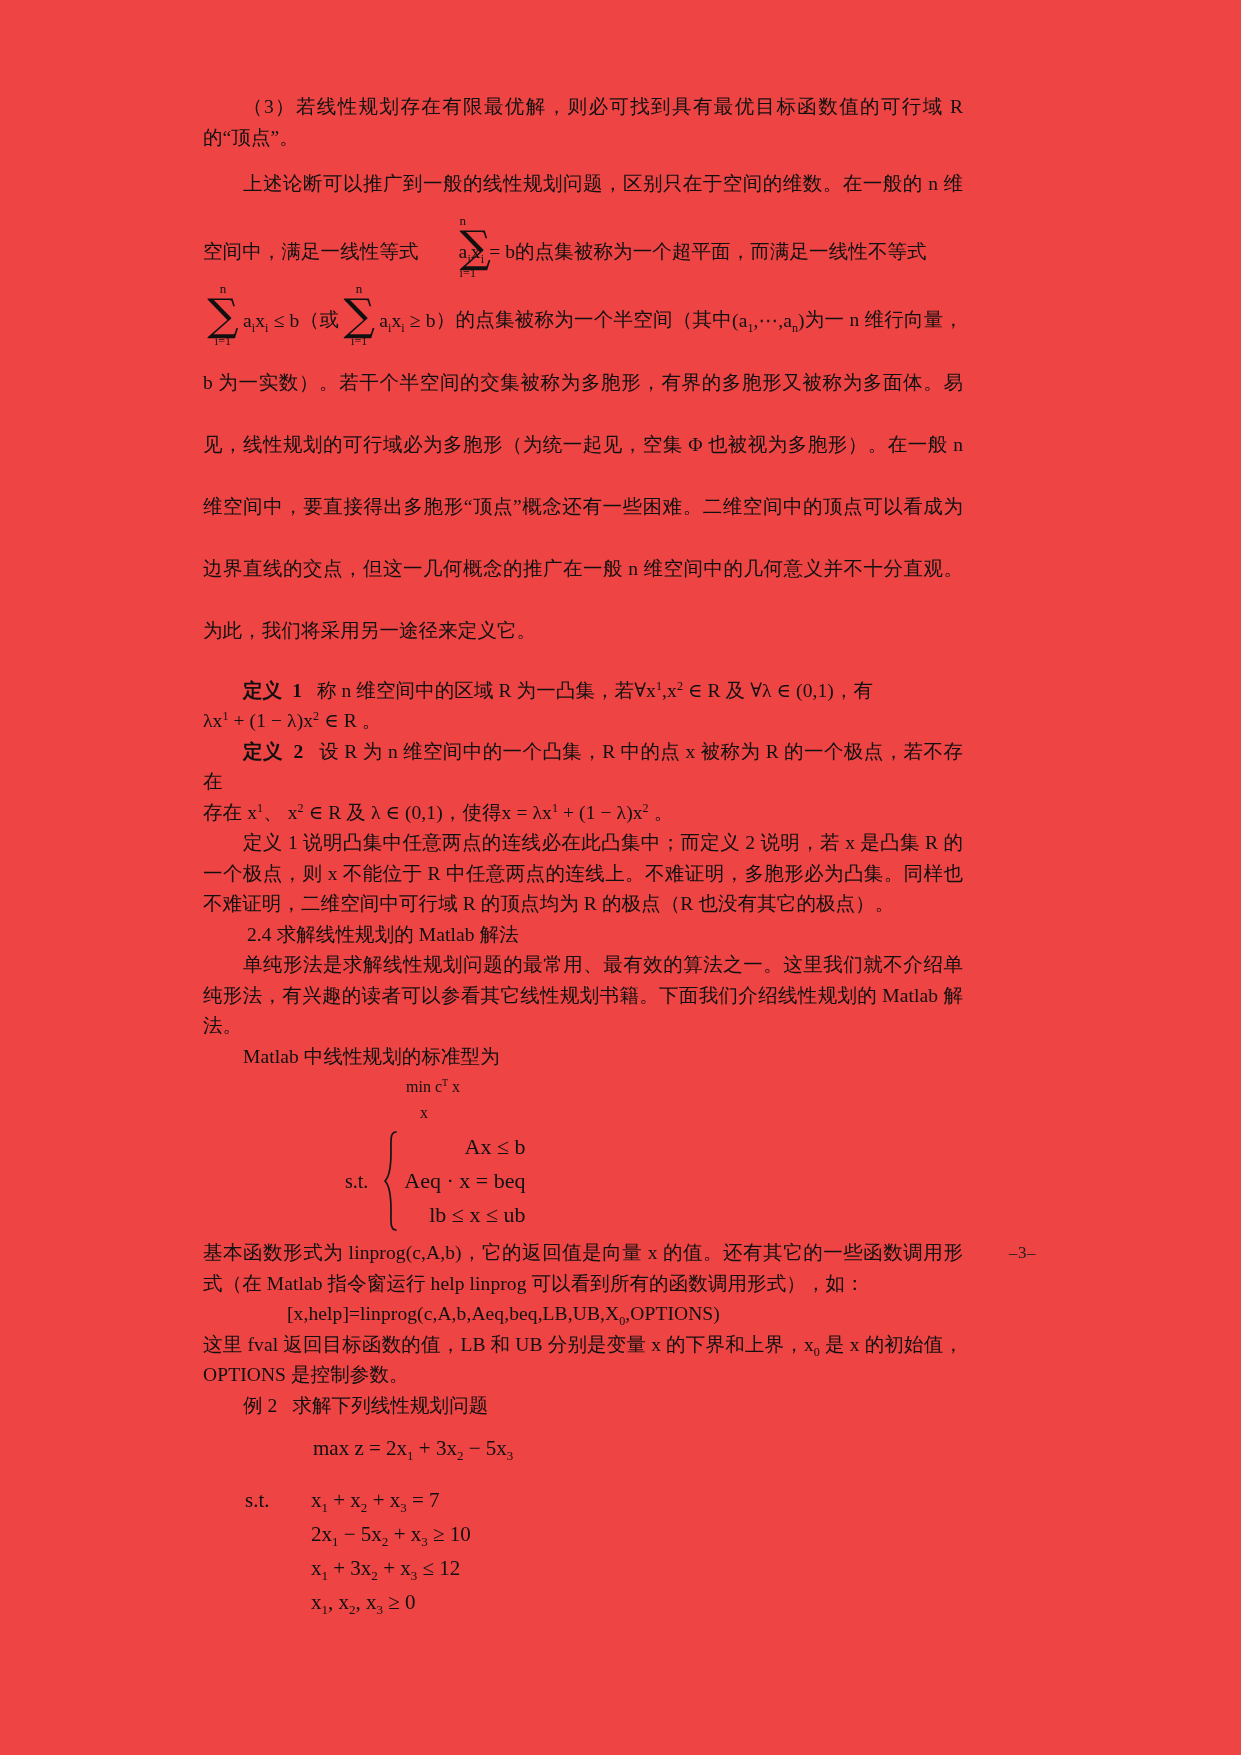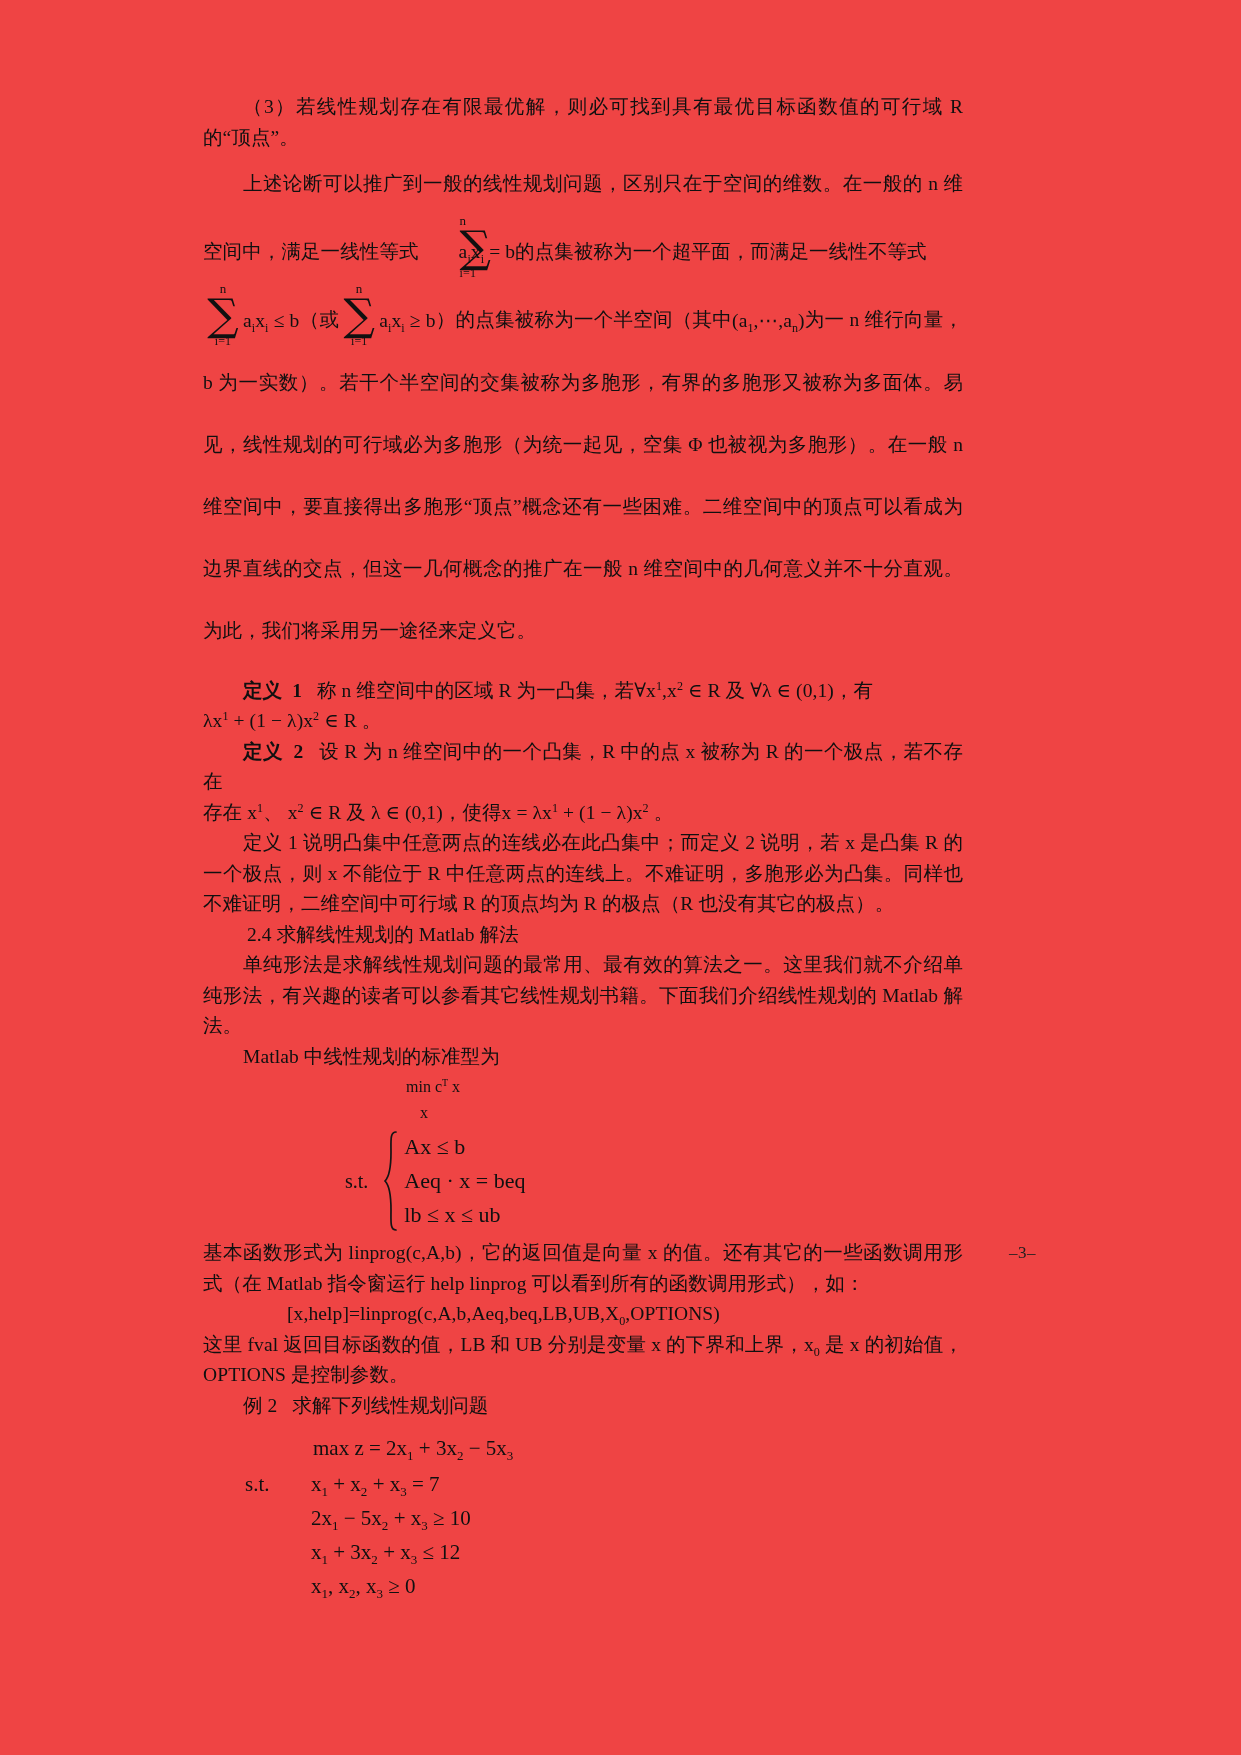--- a/index.html
+++ b/index.html
@@ -125,20 +125,21 @@
     position: relative;
   }
   .system .brace svg { display: block; }
   .system .rows {
     display: inline-block;
     padding-left: 6px;
   }
   .system .rows > div {
     line-height: 34px;
     white-space: nowrap;
+    text-align: right;
   }
 
   
   .folio {
     position: absolute;
     right: 205px;
     top: 1243px;
     font-size: 17px;
     font-family: "Liberation Serif", serif;
     color: #202020;
@@ -217,21 +218,21 @@
     </p>
 
     <p class="p indent">
       <span>例 2</span>&nbsp;&nbsp;&nbsp;<span>求解下列线性规划问题</span>
     </p>
 
     <div class="disp" style="padding-left:110px; margin-top:12px;">
       <span class="math">max&nbsp;z = 2x<sub class="s">1</sub> + 3x<sub class="s">2</sub> − 5x<sub class="s">3</sub></span>
     </div>
 
-    <div class="disp" style="padding-left:42px; margin-top:4px; line-height:34px;">
+    <div class="disp" style="padding-left:42px; margin-top:20px; line-height:34px;">
       <div>
         <span class="st math" style="display:inline-block;width:66px">s.t.</span><span class="math">x<sub class="s">1</sub> + x<sub class="s">2</sub> + x<sub class="s">3</sub> = 7</span>
       </div>
       <div style="padding-left:66px">
         <span class="math">2x<sub class="s">1</sub> − 5x<sub class="s">2</sub> + x<sub class="s">3</sub> ≥ 10</span>
       </div>
       <div style="padding-left:66px">
         <span class="math">x<sub class="s">1</sub> + 3x<sub class="s">2</sub> + x<sub class="s">3</sub> ≤ 12</span>
       </div>
       <div style="padding-left:66px">

